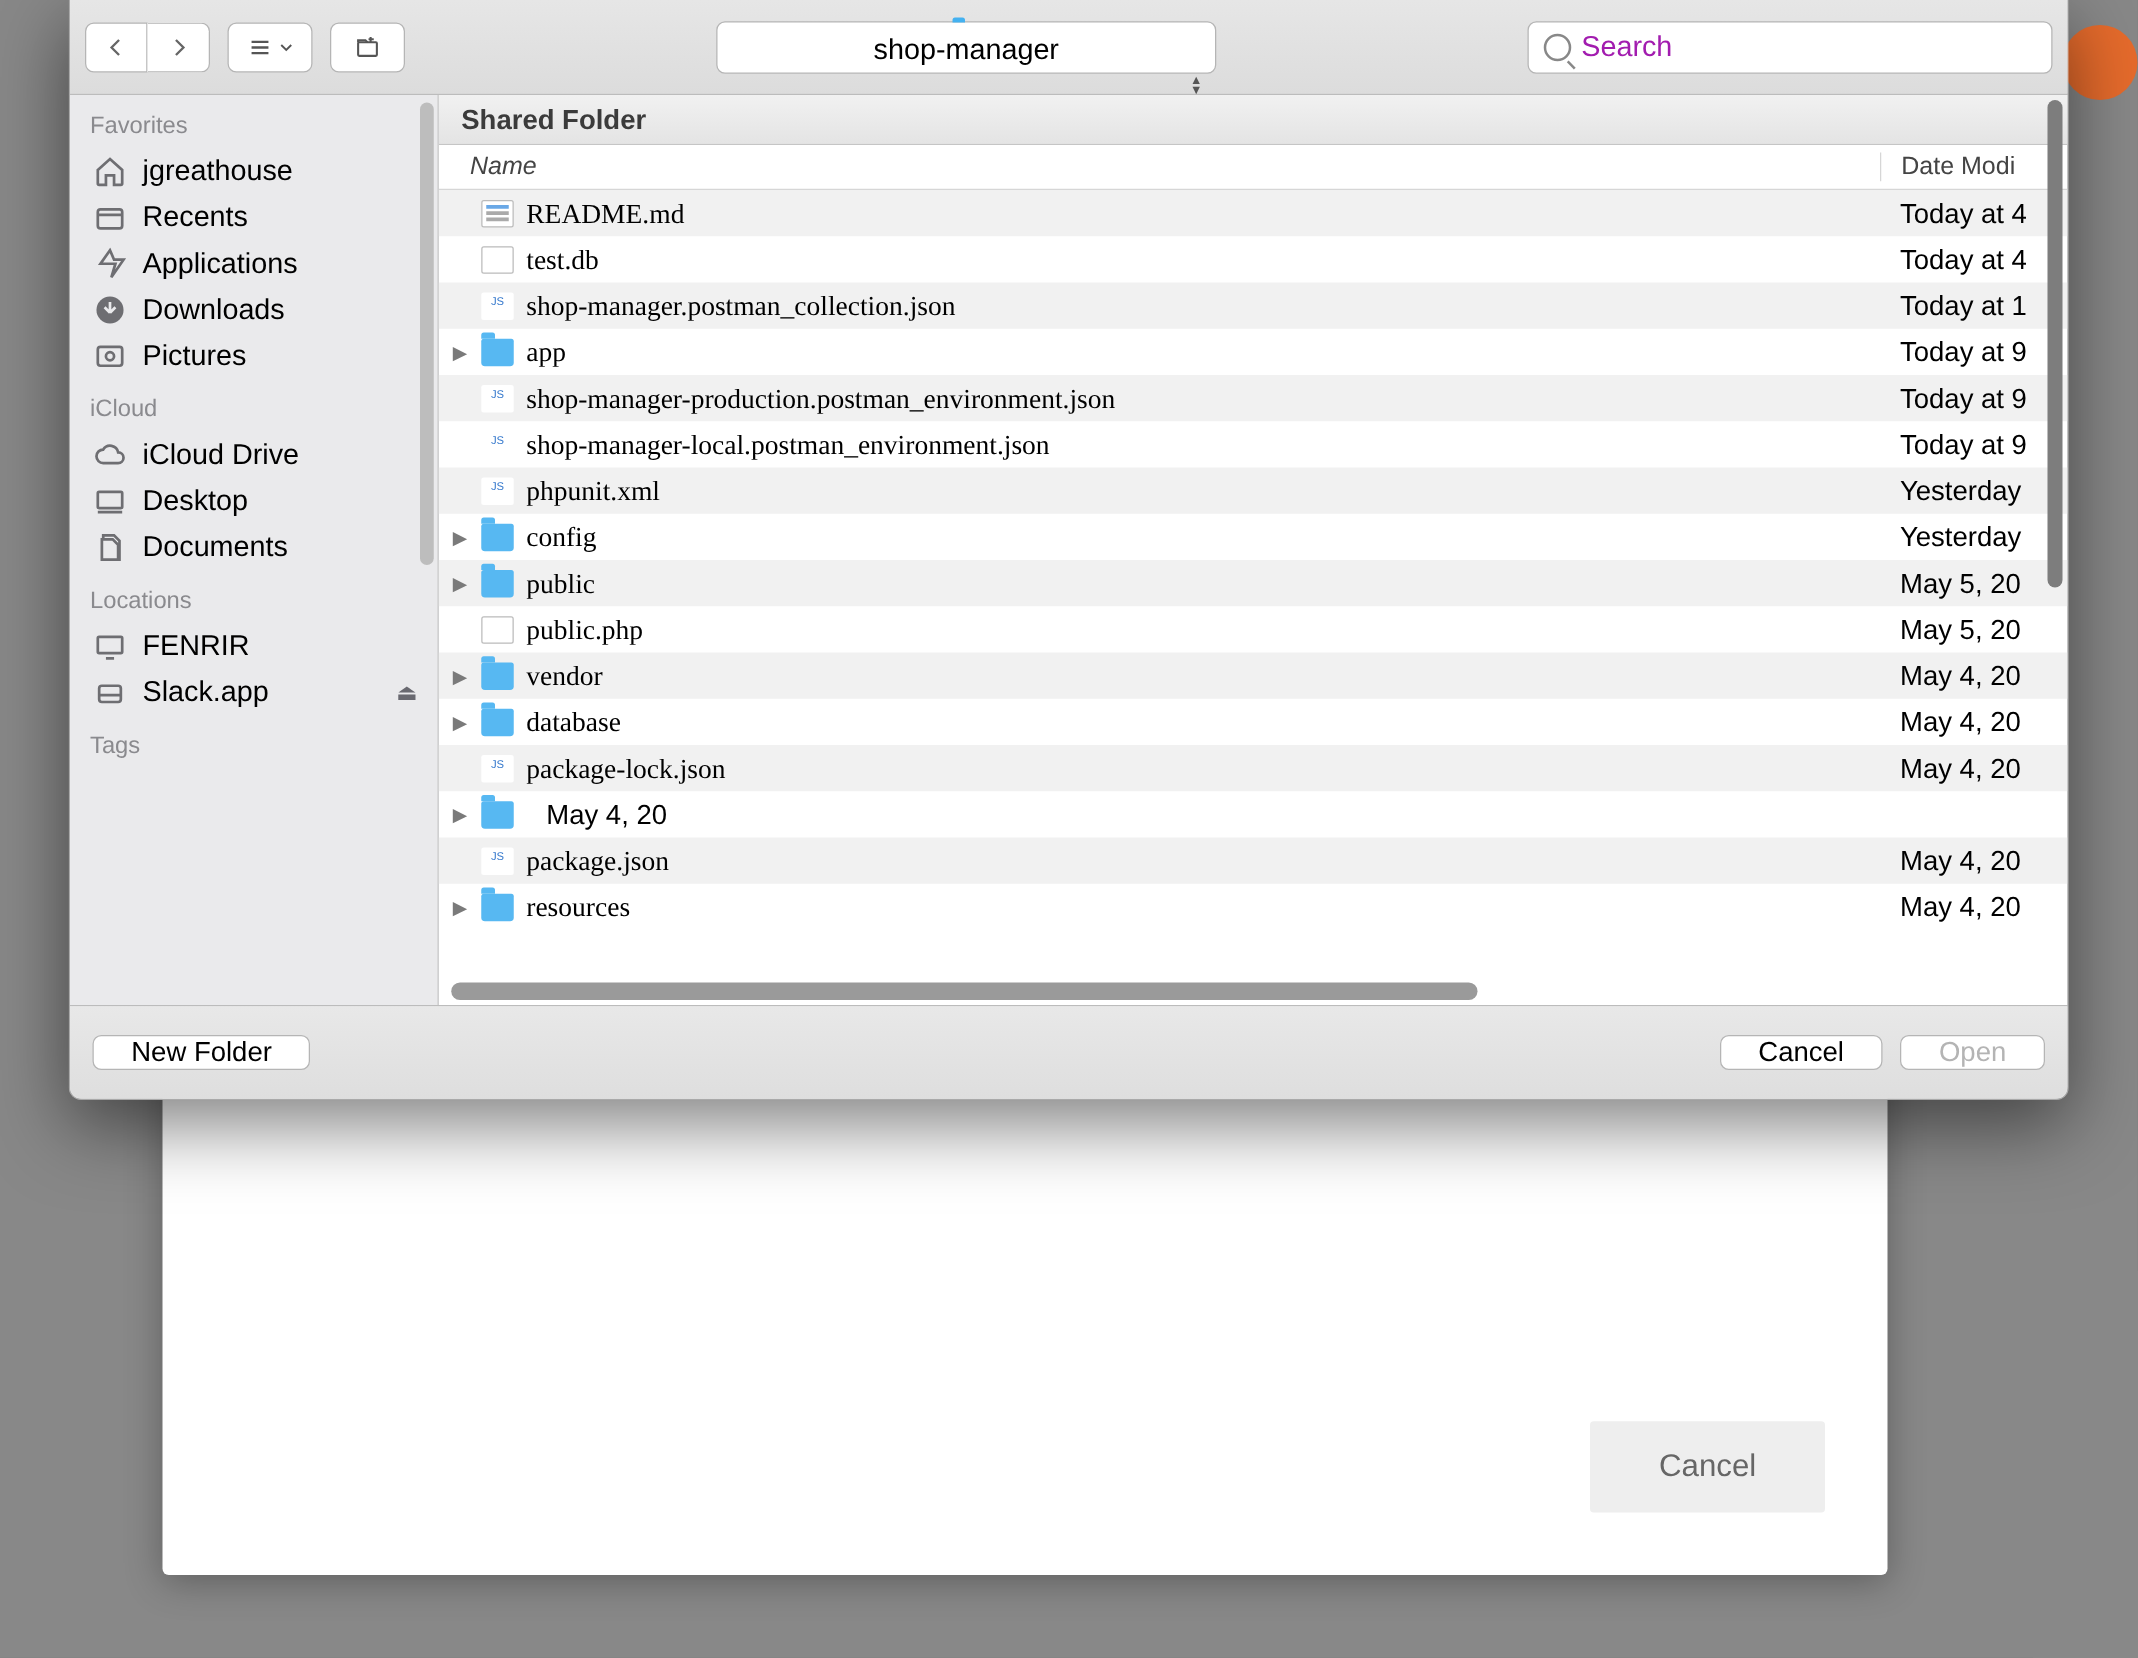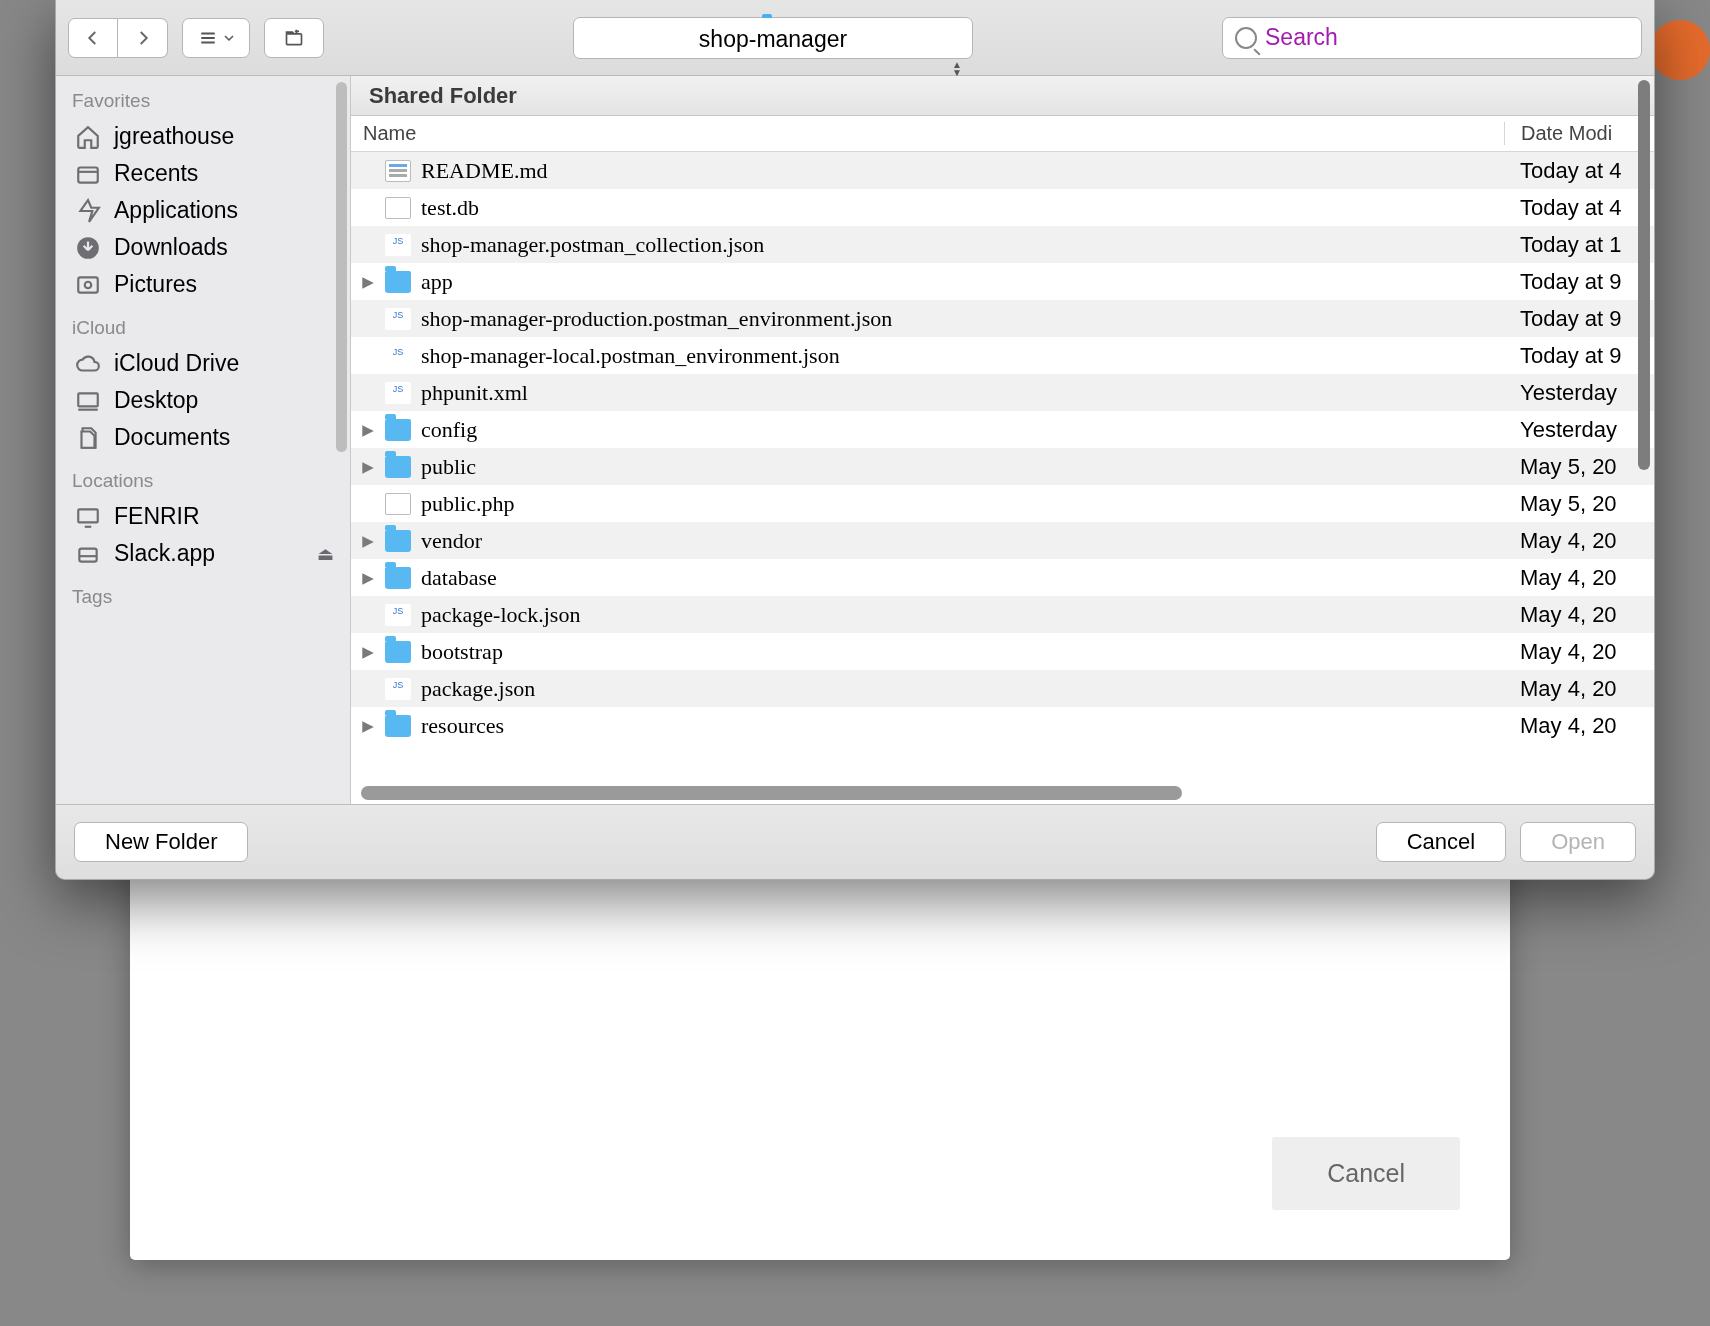--- a/index.html
+++ b/index.html
@@ -86,21 +86,21 @@
   .main { flex:1; display:flex; flex-direction:column; background:#fff;}
   .shared-hdr {
     height:40px; background:linear-gradient(#f1f1f1,#e4e4e4);
     border-bottom:1px solid #c5c5c5; display:flex; align-items:center;
     padding-left:18px; font-weight:600; font-size:22px; color:#3b3b3b;
   }
   .col-hdr {
     height:36px; display:flex; align-items:center; border-bottom:1px solid #d6d6d6;
     font-size:20px; color:#444;
   }
-  .col-name { flex:1; padding-left:12px;}
+  .col-name { flex:1; padding-left:25px;font-style:italic;}
   .col-date { width:150px; border-left:1px solid #d6d6d6; padding-left:16px;}
   .list { flex:1; overflow:hidden; position:relative; font-size:22px;}
   .row { height:37px; display:flex; align-items:center;}
   .row.alt { background:#f1f1f1;}
   .row .arrow{ width:34px; text-align:center; color:#7a7a7a; font-size:15px;}
   .row .ficon{ width:26px; height:22px; margin-right:10px; flex-shrink:0; background:#fff; border:1px solid #bbb; border-radius:2px; position:relative;}
   .row .ficon.folder{ background:#57b8f2; border:none; border-radius:2px 2px 3px 3px;}
   .row .ficon.folder::before{content:"";position:absolute;left:0;top:-5px;width:11px;height:5px;background:#57b8f2;border-radius:2px 2px 0 0;}
   .row .ficon.doc::after{content:"";position:absolute;left:3px;top:3px;right:3px;height:3px;background:#6aa8e6;box-shadow:0 5px 0 #aaa,0 10px 0 #aaa;}
   .row .ficon.js{border:none;background:linear-gradient(#fff,#fff);}
@@ -114,21 +114,21 @@
   .vscroll .vthumb{position:absolute;right:4px;top:0;width:12px;height:390px;background:#7d7d7d;border-radius:6px;}
 
   
   .footer {
     height:74px; display:flex; align-items:center; padding:0 18px; gap:14px;
     background:linear-gradient(#e8e8e8,#dedede);
     border-radius:0 0 10px 10px;
   }
   .footer .push{margin-left:auto;}
   .mac-btn {
-    height:40px; padding:0 30px; background:#fff; border:1px solid #b5b5b5;
+    height:28px; padding:0 30px; background:#fff; border:1px solid #b5b5b5;
     border-radius:7px; font-size:22px; display:flex; align-items:center; justify-content:center;
   }
   .mac-btn.disabled{ color:#b4b4b4;}
 
   
   svg{display:block;}
 </style>
 </head>
 <body>
 
@@ -378,21 +378,20 @@
     <span class="arrow"></span>
     <span class="indent" style="width:0px"></span>
     <span class="ficon js"></span>
     <span class="fname">package-lock.json</span>
     <span class="fdate">May 4, 20</span>
           </div>
           <div class="row">
     <span class="arrow">▶</span>
     <span class="indent" style="width:0px"></span>
     <span class="ficon folder"></span>
-    <span class="fname">bootstrap</span>
     <span class="fdate">May 4, 20</span>
           </div>
           <div class="row alt">
     <span class="arrow"></span>
     <span class="indent" style="width:0px"></span>
     <span class="ficon js"></span>
     <span class="fname">package.json</span>
     <span class="fdate">May 4, 20</span>
           </div>
           <div class="row">

